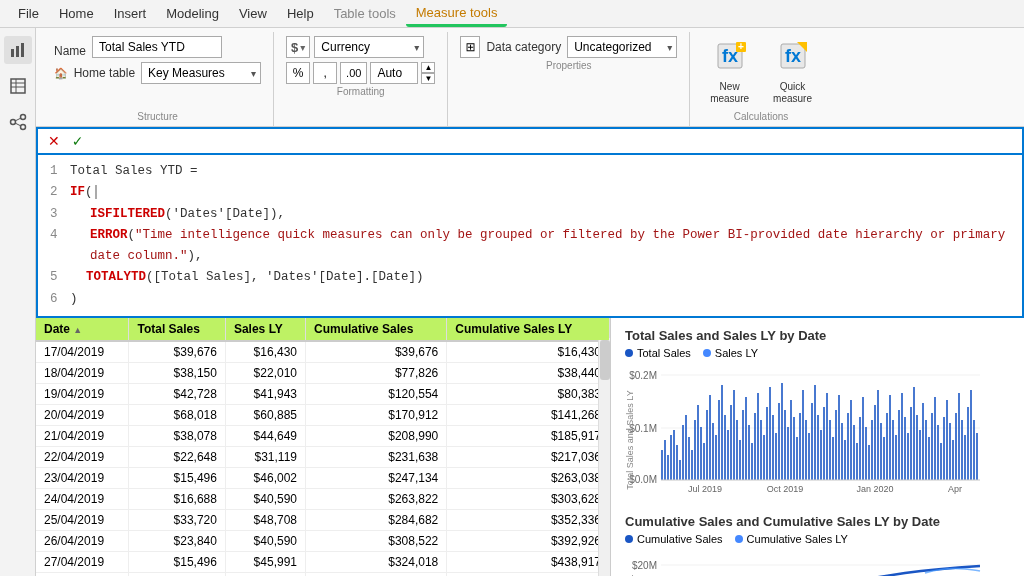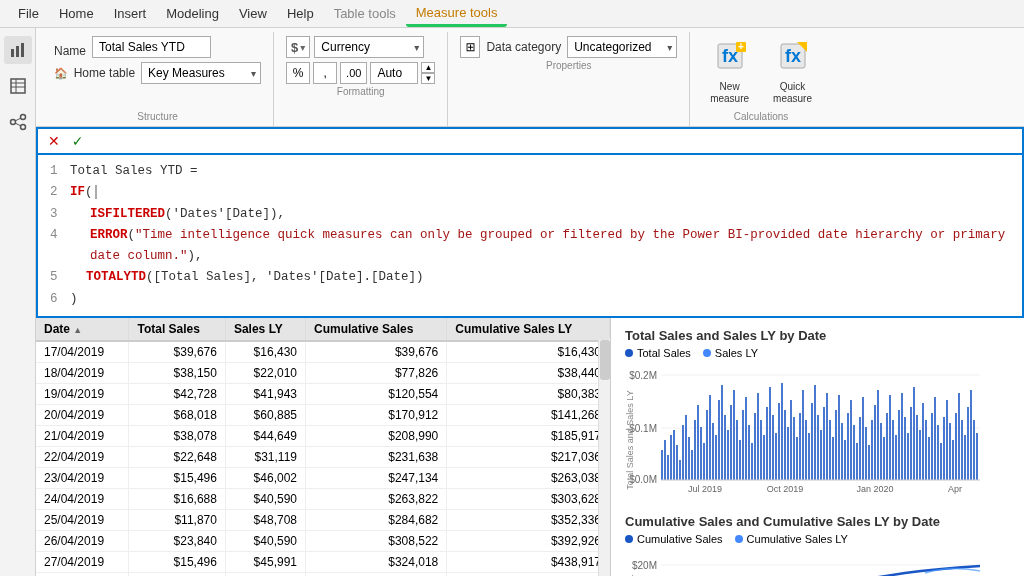--- a/index.html
+++ b/index.html
@@ -17,21 +17,21 @@
     .main-content { position: absolute; left: 36px; top: 28px; width: calc(1024px - 36px); height: calc(576px - 28px); display: flex; flex-direction: column; }
     .formula-ctrl-btn { border: none; background: none; font-size: 14px; cursor: pointer; padding: 2px 4px; color: #333; }
     .formula-ctrl-btn.red { color: #cc0000; }
     .formula-ctrl-btn.green { color: #107c10; }
     .formula-line { display: flex; gap: 4px; }
     .line-num { color: #888; min-width: 16px; }
     .kw-red { color: #cc0000; font-weight: bold; }
     .kw-dark { color: #333; }
     .kw-str { color: #a31515; }
     .data-table { width: 100%; border-collapse: collapse; font-size: 12px; }
-    .data-table th { background: #e5e5e5; border-bottom: 2px solid #ccc; border-right: 1px solid #ddd; padding: 4px 8px; text-align: left; font-weight: 600; position: sticky; top: 0; z-index: 1; }
+    .data-table th { background: #bef264; border-bottom: 2px solid #ccc; border-right: 1px solid #ddd; padding: 4px 8px; text-align: left; font-weight: 600; position: sticky; top: 0; z-index: 1; }
     .data-table th .sort-arrow { font-size: 9px; color: #666; }
     .data-table td { border-bottom: 1px solid #eee; border-right: 1px solid #eee; padding: 3px 8px; text-align: right; }
     .data-table td:first-child { text-align: left; }
     .chart-container { margin-bottom: 16px; }
     .chart-title { font-size: 13px; font-weight: 600; color: #333; margin-bottom: 4px; }
     .chart-legend { display: flex; gap: 12px; margin-bottom: 6px; font-size: 11px; }
     .legend-item { display: flex; align-items: center; gap: 4px; }
     .legend-dot { width: 8px; height: 8px; border-radius: 50%; }
 
     .rg { display: flex; flex-direction: column; padding: 4px 12px 2px 12px; border-right: 1px solid #d0d0d0; }
@@ -99,21 +99,21 @@
 </div>
 
 <div class="main-content">
 
   <div style="background:#f9f9f9; border-bottom:1px solid #d0d0d0; display:flex; align-items:stretch; padding:4px 6px 0 6px; gap:0; min-height:96px;">
 
     <div class="rg">
       <div class="rg-top" style="flex-direction:column; align-items:flex-start; gap:4px;">
         <div style="display:flex;align-items:flex-end;gap:6px;">
           <span class="rb-label">Name</span>
-          <input class="rb-input" style="width: 119px;" value="Total Sales YTD">
+          <input class="rb-input" style="width: 130px;" value="Total Sales YTD">
         </div>
         <div style="display:flex;align-items:center;gap:6px;">
           <span style="font-size:11px;color:#555;">🏠</span>
           <span class="rb-label">Home table</span>
           <div class="rb-select-wrap">
             <select class="rb-select" style="width:120px;">
               <option>Key Measures</option>
             </select>
           </div>
         </div>
@@ -291,21 +291,21 @@
             </tr>
             <tr>
               <td>24/04/2019</td>
               <td>$16,688</td>
               <td>$40,590</td>
               <td>$263,822</td>
               <td>$303,628</td>
             </tr>
             <tr>
               <td>25/04/2019</td>
-              <td>$11,870</td>
+              <td>$33,720</td>
               <td>$48,708</td>
               <td>$284,682</td>
               <td>$352,336</td>
             </tr>
             <tr>
               <td>26/04/2019</td>
               <td>$23,840</td>
               <td>$40,590</td>
               <td>$308,522</td>
               <td>$392,926</td>

